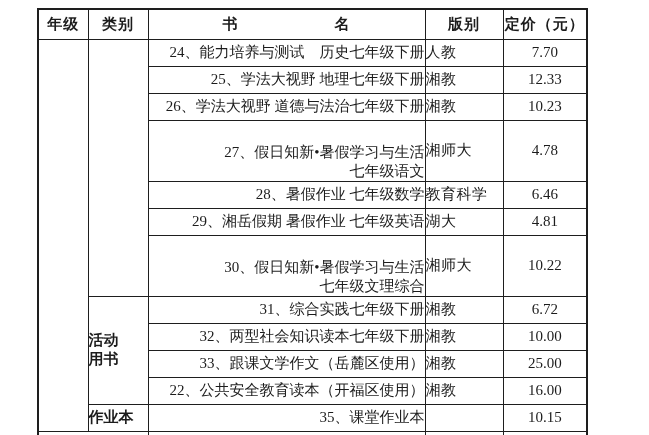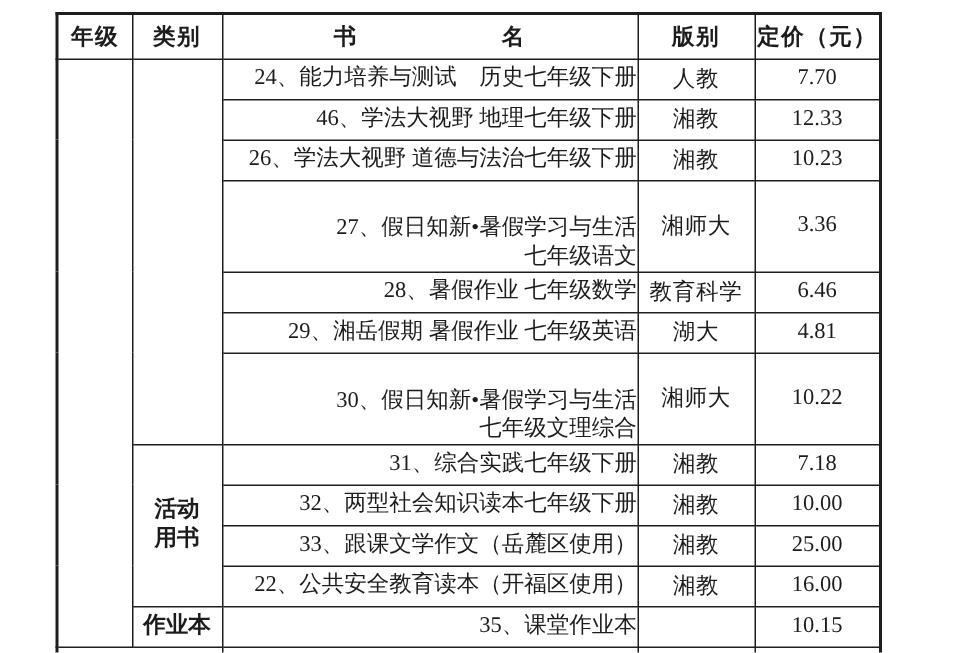--- a/index.html
+++ b/index.html
@@ -58,26 +58,25 @@
     padding: 2px 4px 2px 10px;
     line-height: 19px;
   }
   .book-line { display: block; margin-top: 22px; }
   .book-line2 {
     display: block;
     padding-left: 54px;
   }
   .cat-cell {
     font-weight: bold;
-    text-align: center;
     line-height: 19px;
   }
   .cat-line { display: block; }
   .pub-cell {
-    text-align: center;
+    text-align: left;
     letter-spacing: 0.5px;
   }
   .price-cell {
     text-align: center;
     margin-top: 44px;
   }
   .total-label {
     font-weight: normal;
     text-align: left;
     letter-spacing: 2px;
@@ -107,38 +106,38 @@
 
     <tr class="h-s">
       <td rowspan="12" class="cell-center"></td>
       <td rowspan="7" class="cell-center"></td>
       <td class="cell-book">24、能力培养与测试　历史七年级下册</td>
       <td class="pub-cell">人教</td>
       <td class="price-cell">7.70</td>
     </tr>
 
     <tr class="h-s">
-      <td class="cell-book">46、学法大视野 地理七年级下册</td>
+      <td class="cell-book">25、学法大视野 地理七年级下册</td>
       <td class="pub-cell">湘教</td>
       <td class="price-cell">12.33</td>
     </tr>
 
     <tr class="h-s">
       <td class="cell-book">26、学法大视野 道德与法治七年级下册</td>
       <td class="pub-cell">湘教</td>
       <td class="price-cell">10.23</td>
     </tr>
 
     <tr class="h-t">
       <td class="cell-book">
         <span class="book-line">27、假日知新•暑假学习与生活</span>
         <span class="book-line2">七年级语文</span>
       </td>
       <td class="pub-cell">湘师大</td>
-      <td class="price-cell">3.36</td>
+      <td class="price-cell">4.78</td>
     </tr>
 
     <tr class="h-s">
       <td class="cell-book">28、暑假作业 七年级数学</td>
       <td class="pub-cell">教育科学</td>
       <td class="price-cell">6.46</td>
     </tr>
 
     <tr class="h-s">
       <td class="cell-book">29、湘岳假期 暑假作业 七年级英语</td>
@@ -155,21 +154,21 @@
       <td class="price-cell">10.22</td>
     </tr>
 
     <tr class="h-s">
       <td rowspan="4" class="cat-cell">
         <span class="cat-line">活动</span>
         <span class="cat-line">用书</span>
       </td>
       <td class="cell-book">31、综合实践七年级下册</td>
       <td class="pub-cell">湘教</td>
-      <td class="price-cell">7.18</td>
+      <td class="price-cell">6.72</td>
     </tr>
 
     <tr class="h-s">
       <td class="cell-book">32、两型社会知识读本七年级下册</td>
       <td class="pub-cell">湘教</td>
       <td class="price-cell">10.00</td>
     </tr>
 
     <tr class="h-s">
       <td class="cell-book">33、跟课文学作文（岳麓区使用）</td>

